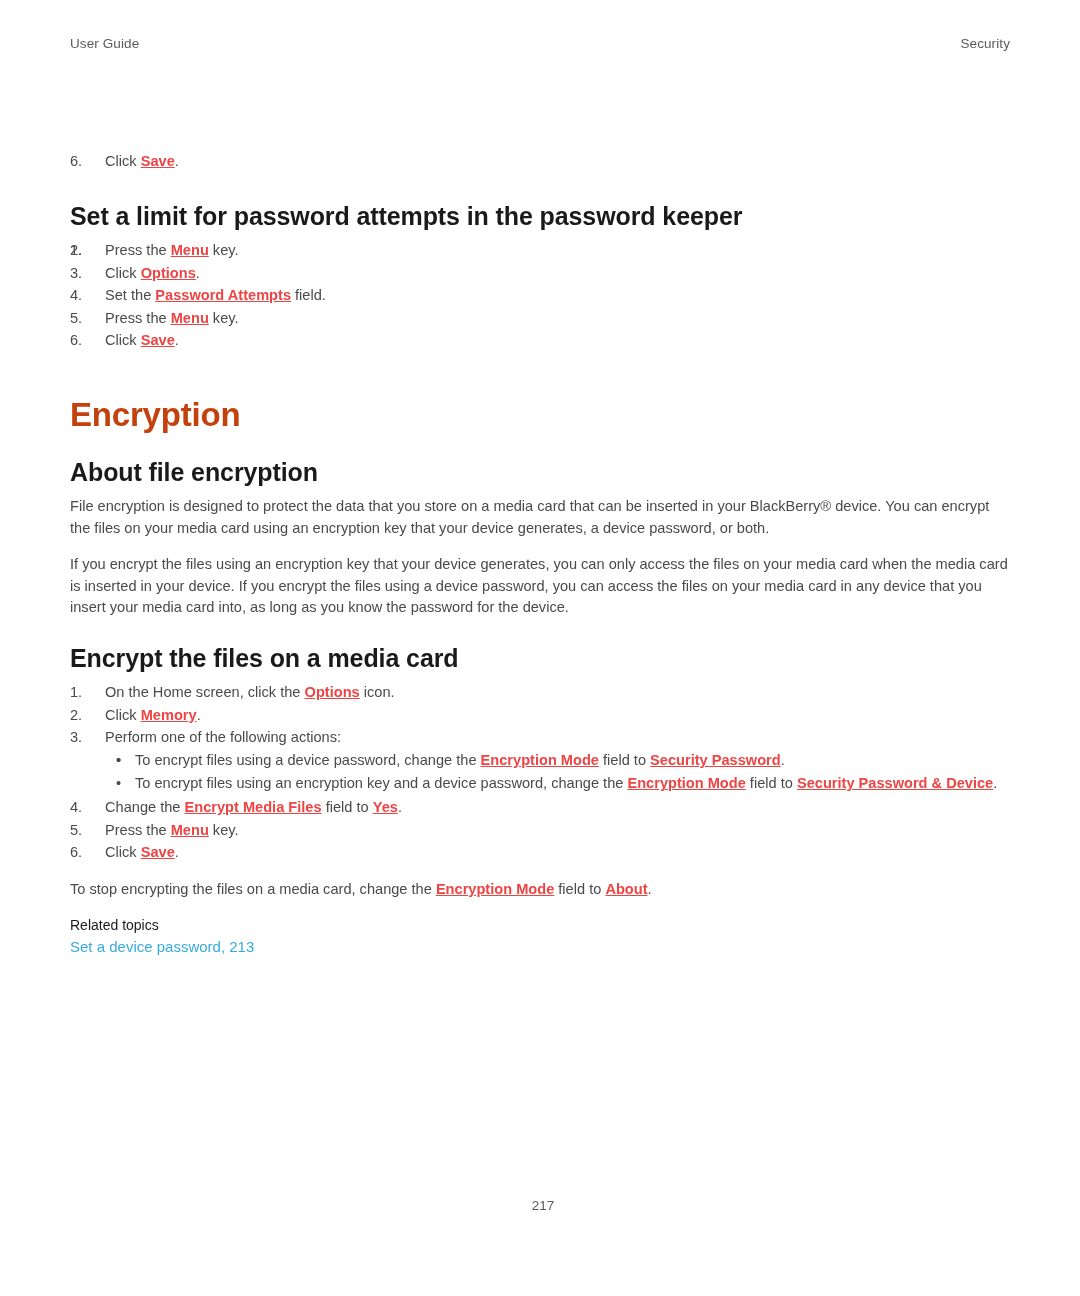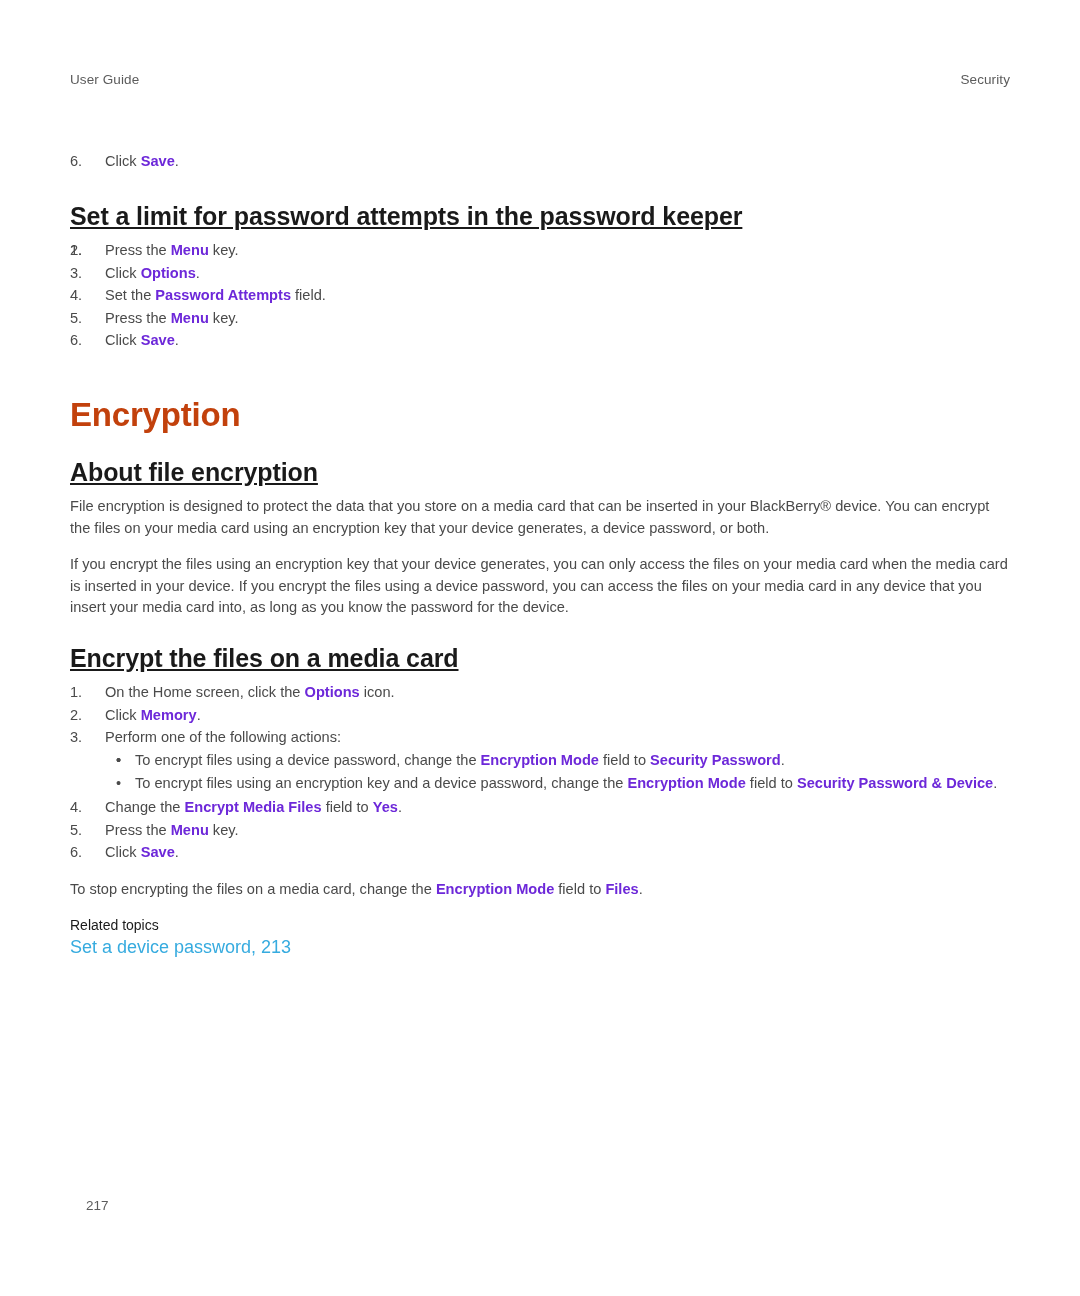--- a/index.html
+++ b/index.html
@@ -30,21 +30,21 @@
     top: 36px;
     left: 70px;
     width: 940px;
     display: flex;
     justify-content: space-between;
     align-items: baseline;
     font-size: 13.5px;
     color: #5b5b5b;
     letter-spacing: 0.1px;
   }
-  .runhead .rh-right { text-align: center; margin-top: 36px; }
+  .runhead .rh-right { text-align: center; }
 
   
   .content {
     position: absolute;
     top: 150px;
     left: 70px;
     width: 942px;
   }
 
   
@@ -60,21 +60,20 @@
   }
   h2.section {
     font-size: 25px;
     line-height: 1.1;
     font-weight: bold;
     color: #1a1a1a;
     margin: 0;
     padding: 0;
     letter-spacing: -0.1px;
     font-stretch: condensed;
-    text-decoration: underline;
   }
 
   .gap-chapter { height: 46px; }
   .gap-chapter-after { height: 26px; }
   .gap-section-before { height: 30px; }
   .gap-section-after { height: 10px; }
   .gap-para { height: 15px; }
   .gap-list-before { height: 9px; }
 
   
@@ -123,44 +122,44 @@
   }
   ul.bullets > li > .dot {
     position: absolute;
     left: 3px;
     top: 0;
     color: #4a4a4a;
     font-size: 14.6px;
     line-height: 23.5px;
   }
 
-  b, strong { color: #6d28d9; font-weight: bold; }
+  b, strong { color: #ef4444; font-weight: bold; text-decoration: underline; }
 
   
   .related-title {
     font-size: 14px;
     line-height: 21px;
     font-weight: normal;
     color: #1a1a1a;
   }
   a.related-link {
-    font-size: 18px;
+    font-size: 15px;
     line-height: 22px;
     color: #36abdf;
     text-decoration: none;
     display: inline-block;
   }
 
   
   .folio {
     position: absolute;
     top: 1198px;
-    left: 86px;
+    left: 72px;
     width: 942px;
-    text-align: left;
+    text-align: center;
     font-size: 13.5px;
     color: #5b5b5b;
   }
 </style>
 </head>
 <body>
 
 <div class="page">
 
   <div class="runhead">
@@ -228,21 +227,21 @@
       </ul>
 
     <ol class="steps">
         <li><span class="num">4.</span><span><span>Change the </span><b>Encrypt Media Files</b><span> field to </span><b>Yes</b><span>.</span></span></li>
         <li><span class="num">5.</span><span><span>Press the </span><b>Menu</b><span> key.</span></span></li>
         <li><span class="num">6.</span><span><span>Click </span><b>Save</b><span>.</span></span></li>
       </ol>
 
     <div class="gap-para"></div>
 
-    <p class="body"><span>To stop encrypting the files on a media card, change the </span><b>Encryption Mode</b><span> field to </span><b>Files</b><span>.</span></p>
+    <p class="body"><span>To stop encrypting the files on a media card, change the </span><b>Encryption Mode</b><span> field to </span><b>About</b><span>.</span></p>
 
     <div class="gap-para"></div>
 
     <div class="related-title">Related topics</div>
 
     <a class="related-link" href="#">Set a device password, 213</a>
 
   </div>
 
   <div class="folio">

